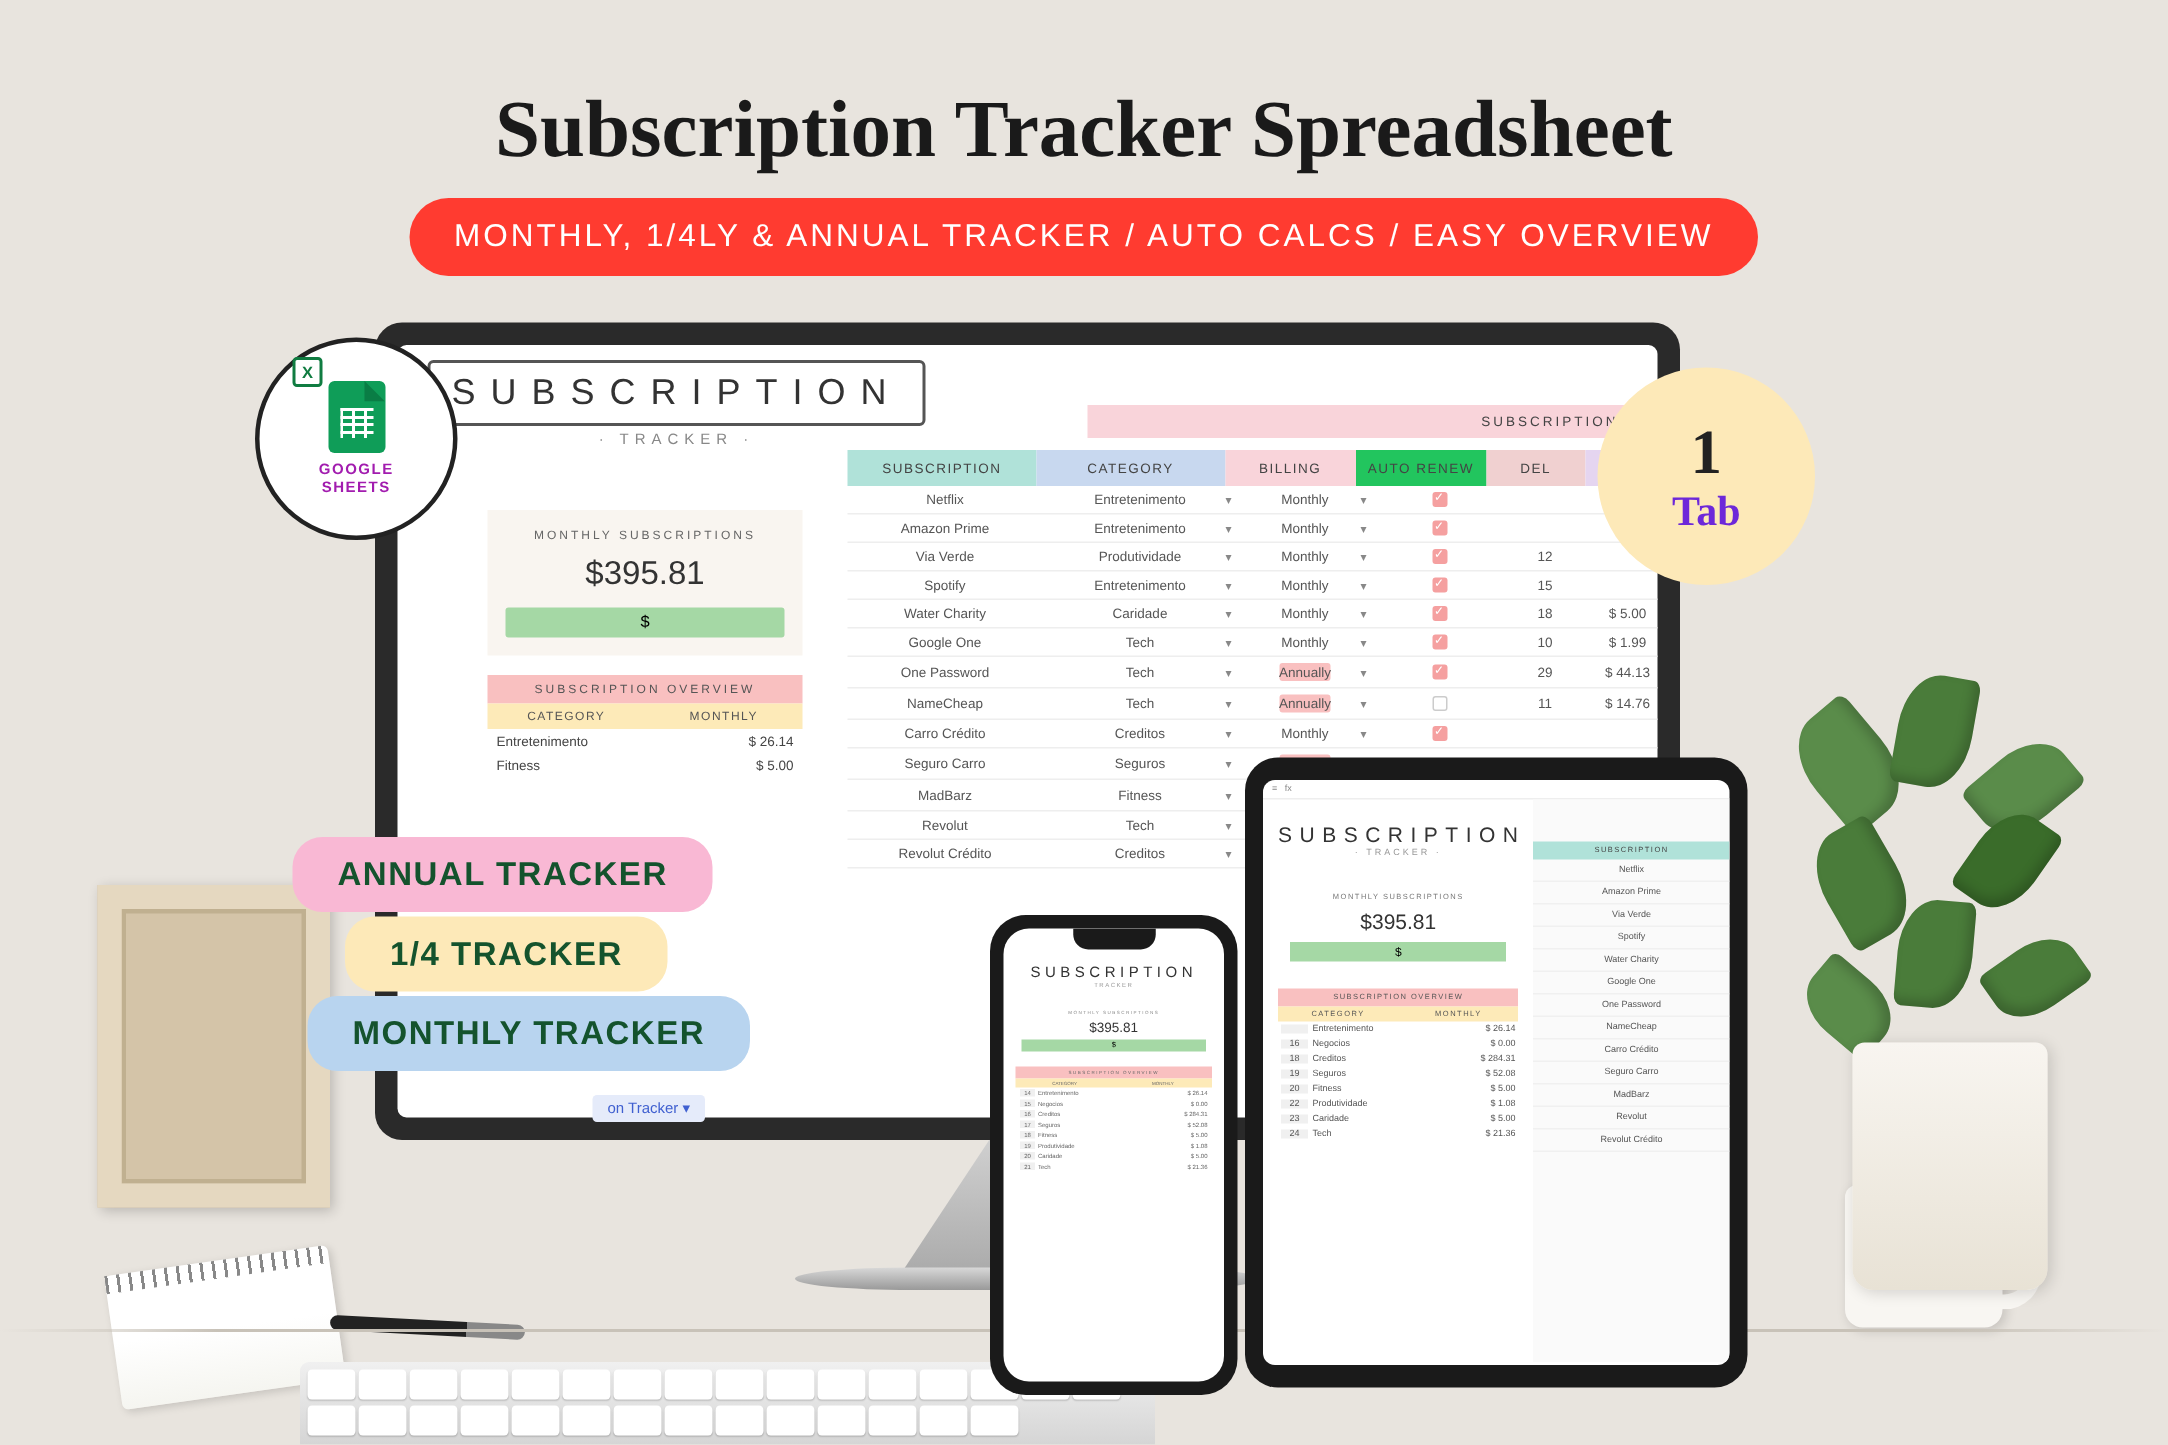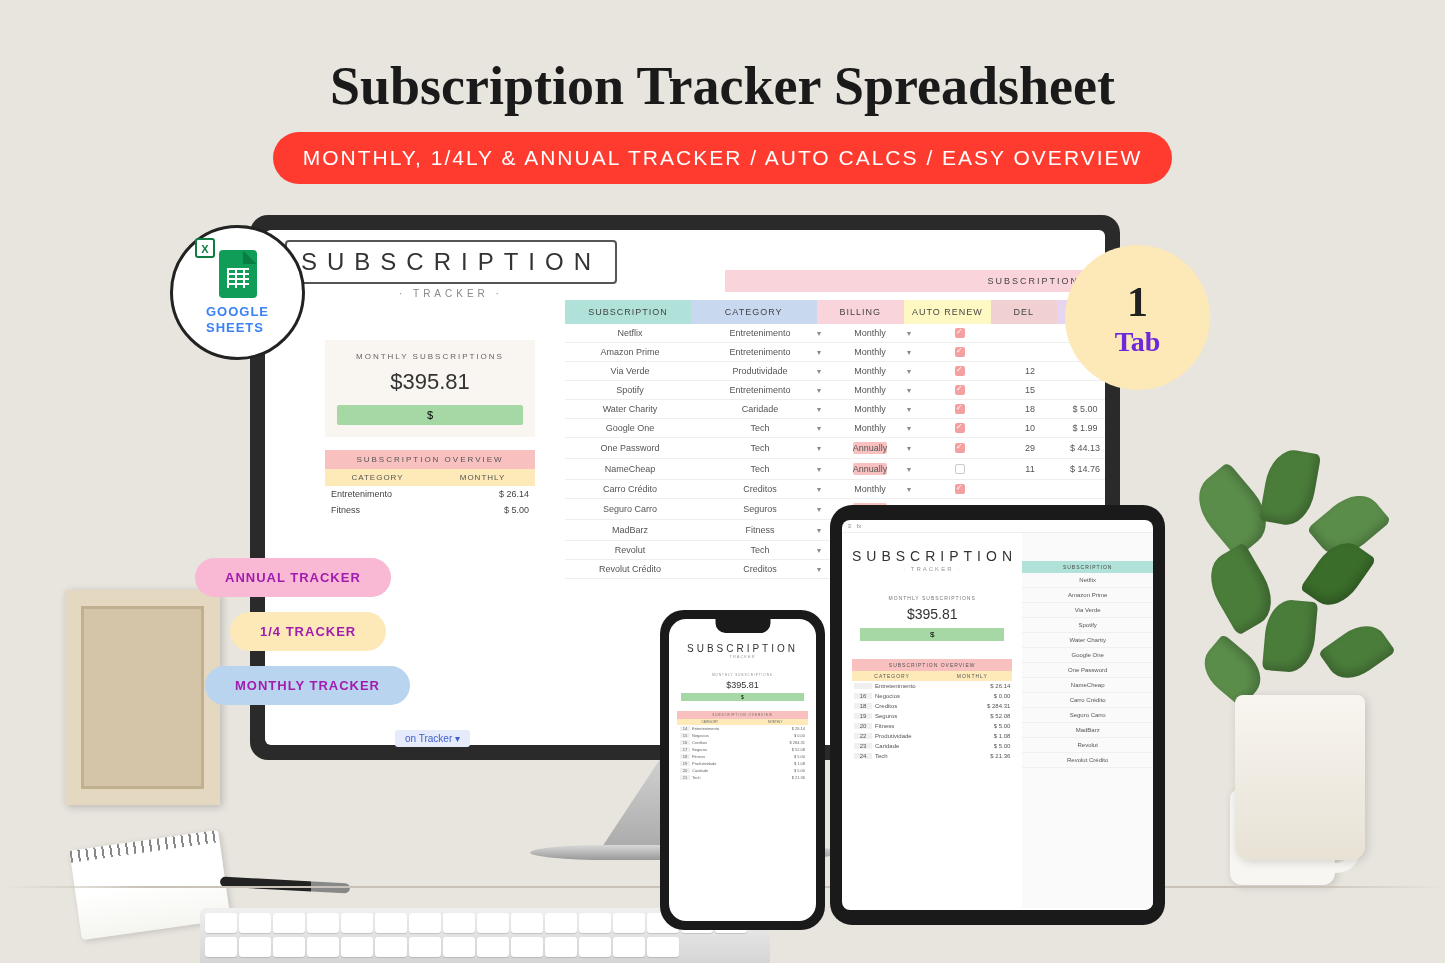--- a/index.html
+++ b/index.html
@@ -24,42 +24,42 @@
 .overview-col{flex:1;padding:4px;font-size:8px;letter-spacing:1px;text-align:center;color:#555}
 .overview-row{display:flex;font-size:9px;padding:3px 6px;color:#444}
 .overview-cat{flex:1}
 .overview-val{width:60px;text-align:right}
 .main-table{position:absolute;top:70px;left:300px;width:550px;font-size:10px}
 .th-row{display:flex}
 .th{padding:7px 4px;text-align:center;font-size:9px;letter-spacing:1px;color:#444;font-weight:500}
 .th1{width:130px;background:#b0e2d9}
 .th2{width:130px;background:#c8d8ef}
 .th3{width:90px;background:#f9d4da}
-.th4{width:90px;background:#fef9c3}
+.th4{width:90px;background:#22c55e}
 .th5{width:68px;background:#f0d0d0}
 .th6{width:60px;background:#e5d5f0}
 .tr{display:flex;border-bottom:1px solid #eee;font-size:9px;color:#555}
 .td{padding:4px;text-align:center;display:flex;align-items:center;justify-content:center}
 .td1{width:130px}.td2{width:130px;position:relative}.td3{width:90px;position:relative}.td4{width:90px}.td5{width:50px}.td6{width:60px}
 .annually{background:#f9c0c0;border-radius:2px;padding:1px 0}
 .drop{position:absolute;right:4px;font-size:8px;color:#888}
 .chk{width:10px;height:10px;background:#f5a0a0;border-radius:2px;display:inline-block;position:relative}
 .chk::after{content:"✓";color:#fff;font-size:8px;position:absolute;top:-1px;left:1px}
 .unchk{width:10px;height:10px;border:1px solid #ccc;border-radius:2px;display:inline-block}
 .sheets-badge{position:absolute;top:225px;left:170px;width:135px;height:135px;background:#fff;border:3px solid #222;border-radius:50%;display:flex;flex-direction:column;align-items:center;justify-content:center;z-index:20}
 .sheets-icon{width:38px;height:48px;background:#0f9d58;border-radius:4px;position:relative;margin-bottom:6px}
 .sheets-icon::before{content:"";position:absolute;top:0;right:0;width:14px;height:14px;background:#0a7d45;clip-path:polygon(0 0,100% 100%,0 100%)}
 .sheets-icon::after{content:"";position:absolute;top:18px;left:8px;width:22px;height:20px;background:repeating-linear-gradient(#fff 0 2px,transparent 2px 5px),repeating-linear-gradient(90deg,#fff 0 2px,transparent 2px 8px)}
 .excel-badge{position:absolute;width:20px;height:20px;background:#fff;border:2px solid #107c41;border-radius:3px;top:238px;left:195px;z-index:21;font-size:11px;color:#107c41;font-weight:bold;text-align:center;line-height:18px;font-family:Arial}
-.sheets-text{font-size:13px;font-weight:bold;letter-spacing:1px;color:#3b82f6;text-align:left;line-height:1.2;font-family:Arial,sans-serif}
+.sheets-text{font-size:10px;font-weight:bold;letter-spacing:1px;color:#a21caf;text-align:center;line-height:1.2;font-family:Arial,sans-serif}
 .tab-badge{position:absolute;top:245px;right:235px;width:145px;height:145px;background:#fde9b8;border-radius:50%;display:flex;flex-direction:column;align-items:center;justify-content:center;z-index:20;font-family:Georgia}
 .tab-num{font-size:42px;font-weight:bold;color:#222}
 .tab-text{font-size:28px;font-weight:bold;color:#6d28d9}
 .feature-pills{position:absolute;top:558px;left:195px;z-index:25;font-family:Arial,sans-serif}
-.pill{padding:12px 30px;border-radius:20px;font-size:13px;font-weight:bold;letter-spacing:1px;color:#a21caf;margin-bottom:15px;width:fit-content}
+.pill{padding:12px 30px;border-radius:20px;font-size:22px;font-weight:bold;letter-spacing:1px;color:#14532d;margin-bottom:3px;width:fit-content}
 .p1{background:#f9b8d4}.p2{background:#fde9b8;margin-left:35px}.p3{background:#b8d4ef;margin-left:10px}.p4{background:#d4c0ef;margin-left:65px}.p5{background:#a8e0b8}
 .tablet{position:absolute;top:505px;left:830px;width:335px;height:420px;background:#1a1a1a;border-radius:22px;padding:15px 12px;z-index:15}
 .tablet-screen{background:#fff;width:100%;height:100%;border-radius:8px;overflow:hidden;font-family:Arial,sans-serif;position:relative}
 .tablet-top{font-size:6px;color:#888;padding:3px 6px;border-bottom:1px solid #eee}
 .tablet-content{display:flex;height:calc(100% - 15px)}
 .tablet-left{width:58%;padding:10px}
 .tablet-right{width:42%;background:#fafafa}
 .tablet-sub-title{font-size:14px;letter-spacing:5px;text-align:center;color:#333;margin-top:5px}
 .tablet-tracker{font-size:6px;letter-spacing:2px;text-align:center;color:#999;margin-top:2px}
 .tablet-monthly-box{margin-top:15px;padding:8px;text-align:center}

